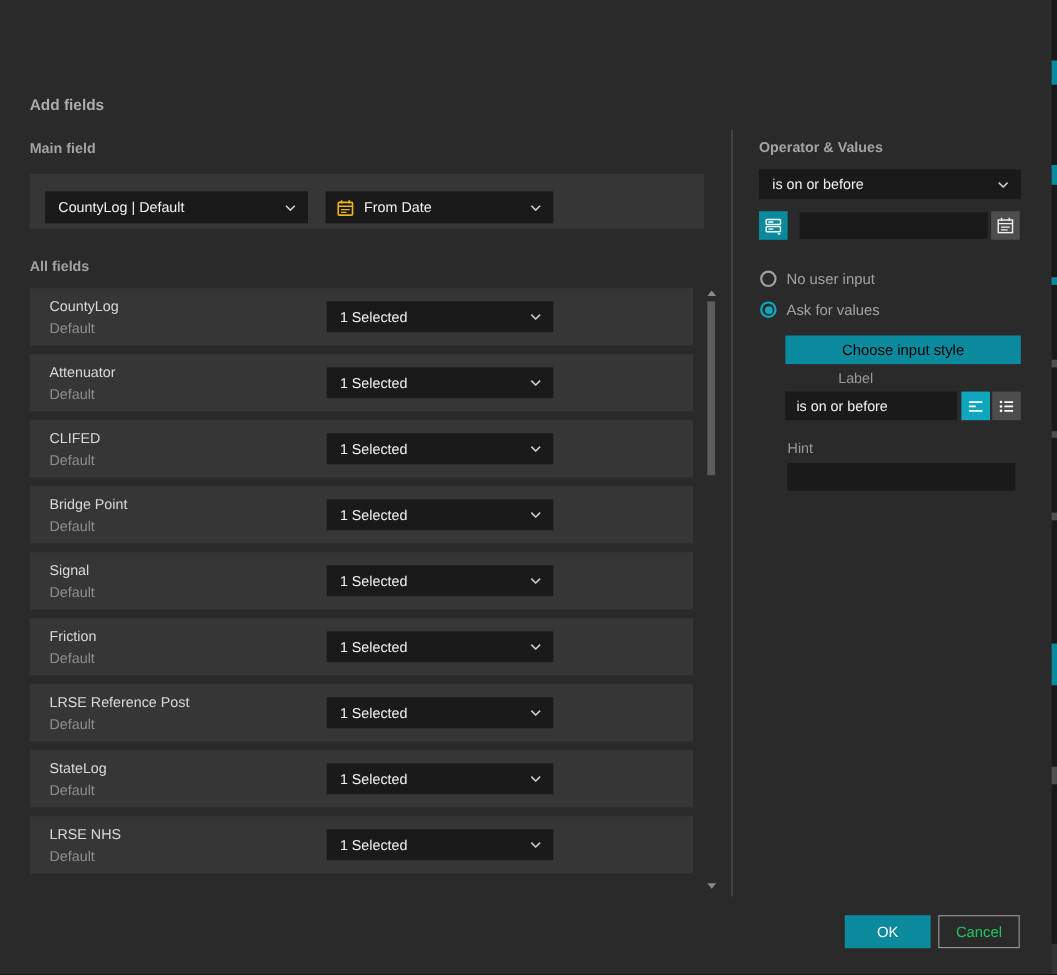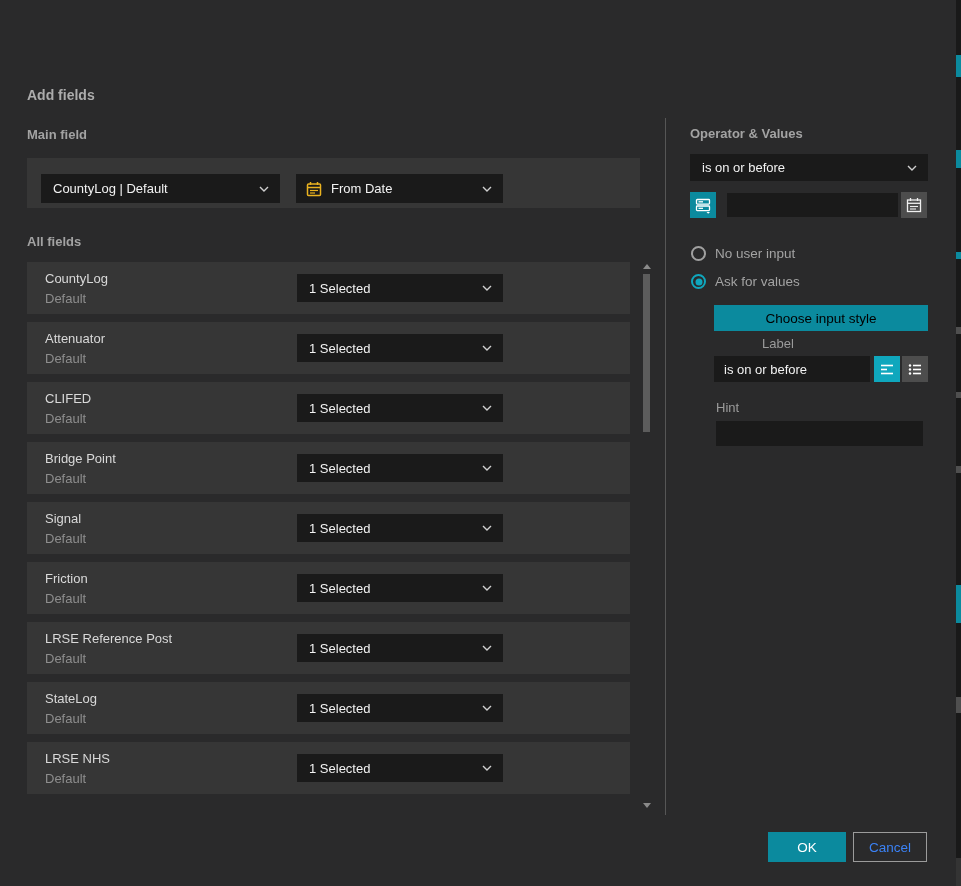--- a/index.html
+++ b/index.html
@@ -61,21 +61,21 @@
   .choose-btn{position:absolute;left:714px;top:305px;width:214px;height:26px;background:var(--accent);border:none;color:#000000;font-size:13.5px;font-family:inherit;cursor:pointer;}
   .mini-label{position:absolute;font-size:13px;color:#9b9b9b;}
   .label-input{position:absolute;left:714px;top:356px;width:156px;height:26px;background:var(--input-bg);border:none;color:#f2f2f2;font-size:13px;padding:0 10px;outline:none;}
   .style-btn{position:absolute;top:356px;width:26px;height:26px;border:none;cursor:pointer;display:flex;align-items:center;justify-content:center;}
   .style-btn.active{left:874px;background:var(--accent-bright);}
   .style-btn.inactive{left:902px;background:#4d4d4d;}
   .hint-input{position:absolute;left:716px;top:421px;width:207px;height:25px;background:var(--input-bg);border:none;color:#f2f2f2;font-size:13px;padding:0 8px;outline:none;}
 
   
   .ok-btn{position:absolute;left:768px;top:832px;width:78px;height:30px;background:var(--accent);border:none;color:#fff;font-size:13.5px;font-family:inherit;cursor:pointer;}
-  .cancel-btn{position:absolute;left:853px;top:832px;width:74px;height:30px;background:transparent;border:1px solid #9b9b9b;color:#3b82f6;font-size:13.5px;font-family:inherit;cursor:pointer;}
+  .cancel-btn{position:absolute;left:853px;top:832px;width:74px;height:30px;background:transparent;border:1px solid #9b9b9b;color:#22c55e;font-size:13.5px;font-family:inherit;cursor:pointer;}
 
   
   .edge{position:absolute;right:0;top:0;width:5px;height:886px;background:#191919;}
   .edge .m{position:absolute;left:0;width:5px;}
   .m.teal{background:var(--accent);}
   .m.gray{background:#4f4f4f;}
   .m.lite{background:#343434;}
 </style>
 </head>
 <body>

